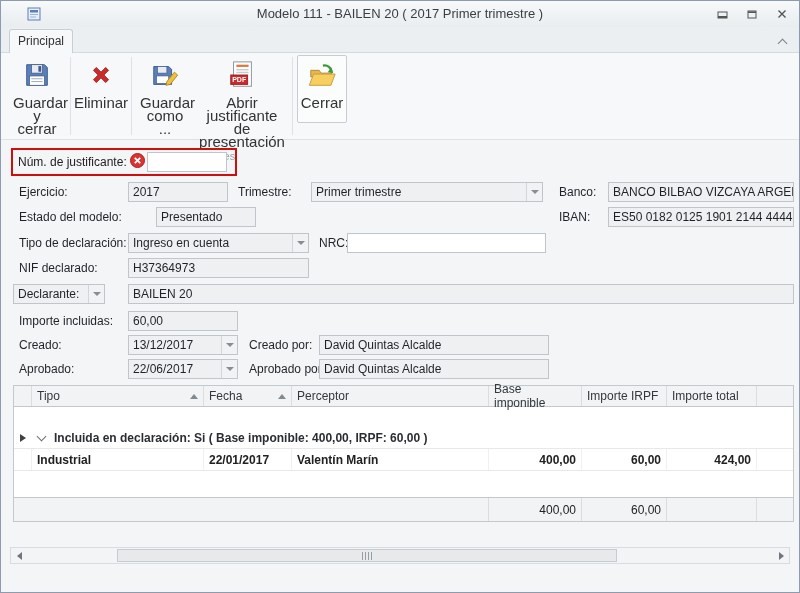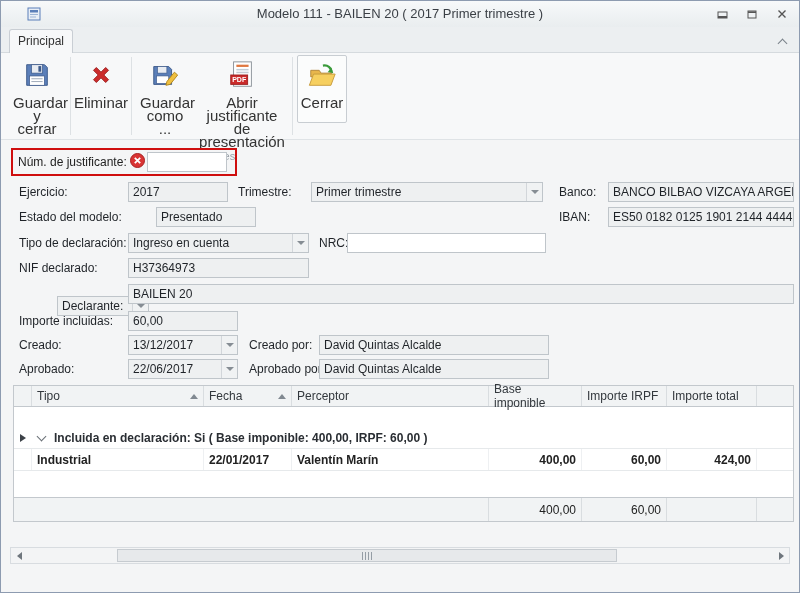--- a/index.html
+++ b/index.html
@@ -254,21 +254,21 @@
     <span class="arrow-box">
         <span class="arrow-down"></span>
       </span>
   </div>
   <div class="label" style="left:318px; top:232px;">NRC:</div>
   <div class="field white" style="left:346px; top:232px; width:199px;"></div>
 
   <div class="label" style="left:18px; top:257px;">NIF declarado:</div>
   <div class="field" style="left:127px; top:257px; width:181px;">H37364973</div>
 
-  <div class="field combo" style="left:12px; top:295px; width:92px;margin-left:44px;">
+  <div class="field combo" style="left:12px; top:283px; width:92px;">
     <span>Declarante:</span>
     <span class="arrow-box">
         <span class="arrow-down"></span>
       </span>
   </div>
   <div class="field" style="left:127px; top:283px; width:666px;">BAILEN 20</div>
 
   <div class="label" style="left:18px; top:310px;">Importe incluidas:</div>
   <div class="field" style="left:127px; top:310px; width:110px;">60,00</div>
 

